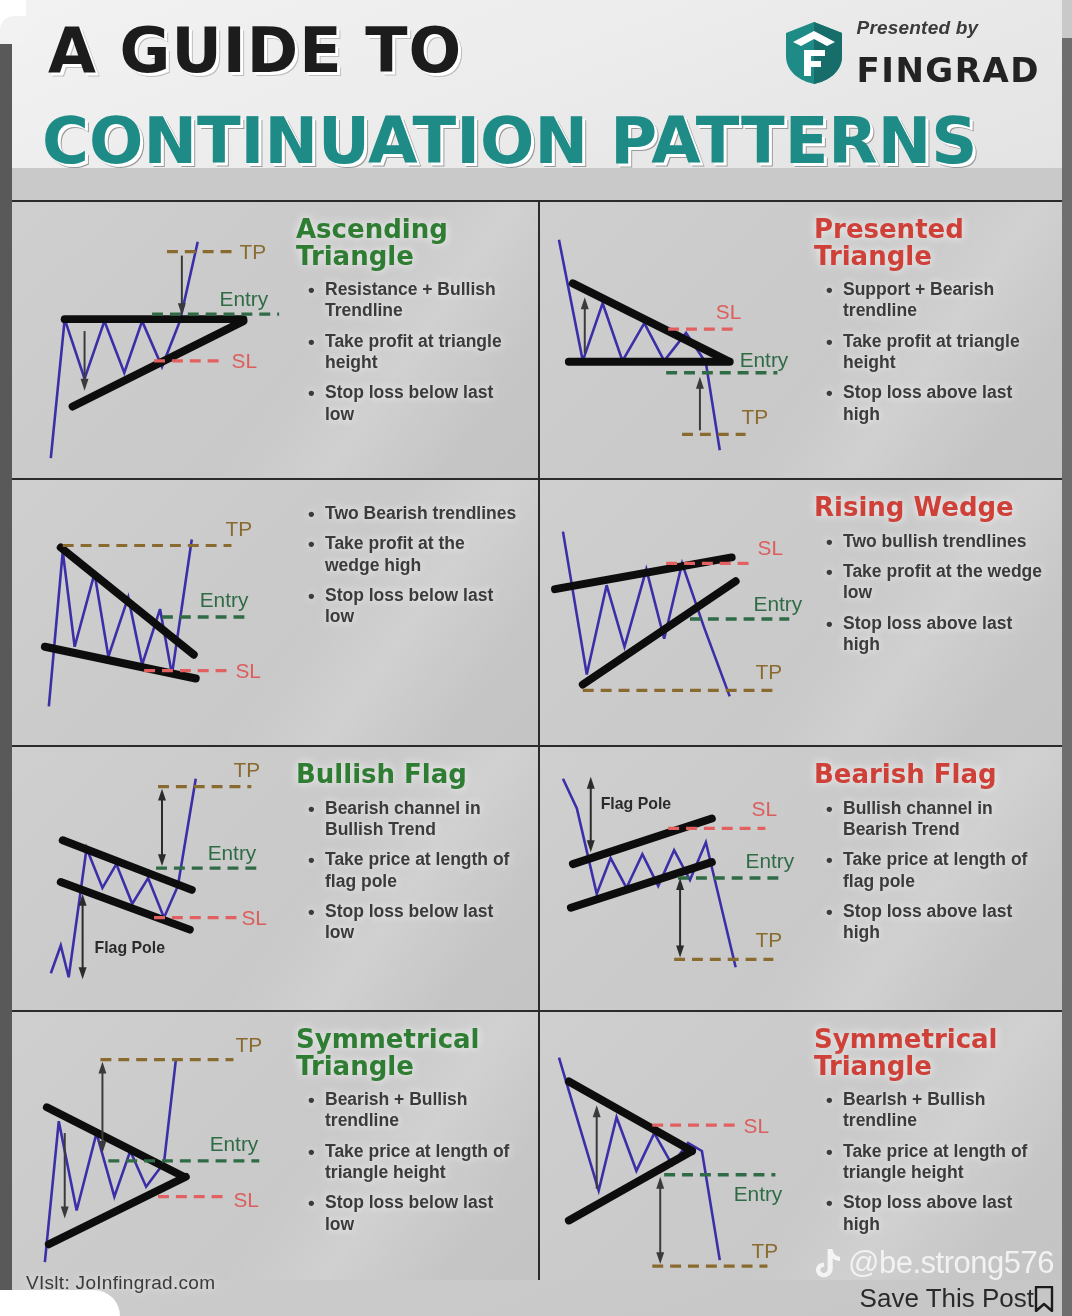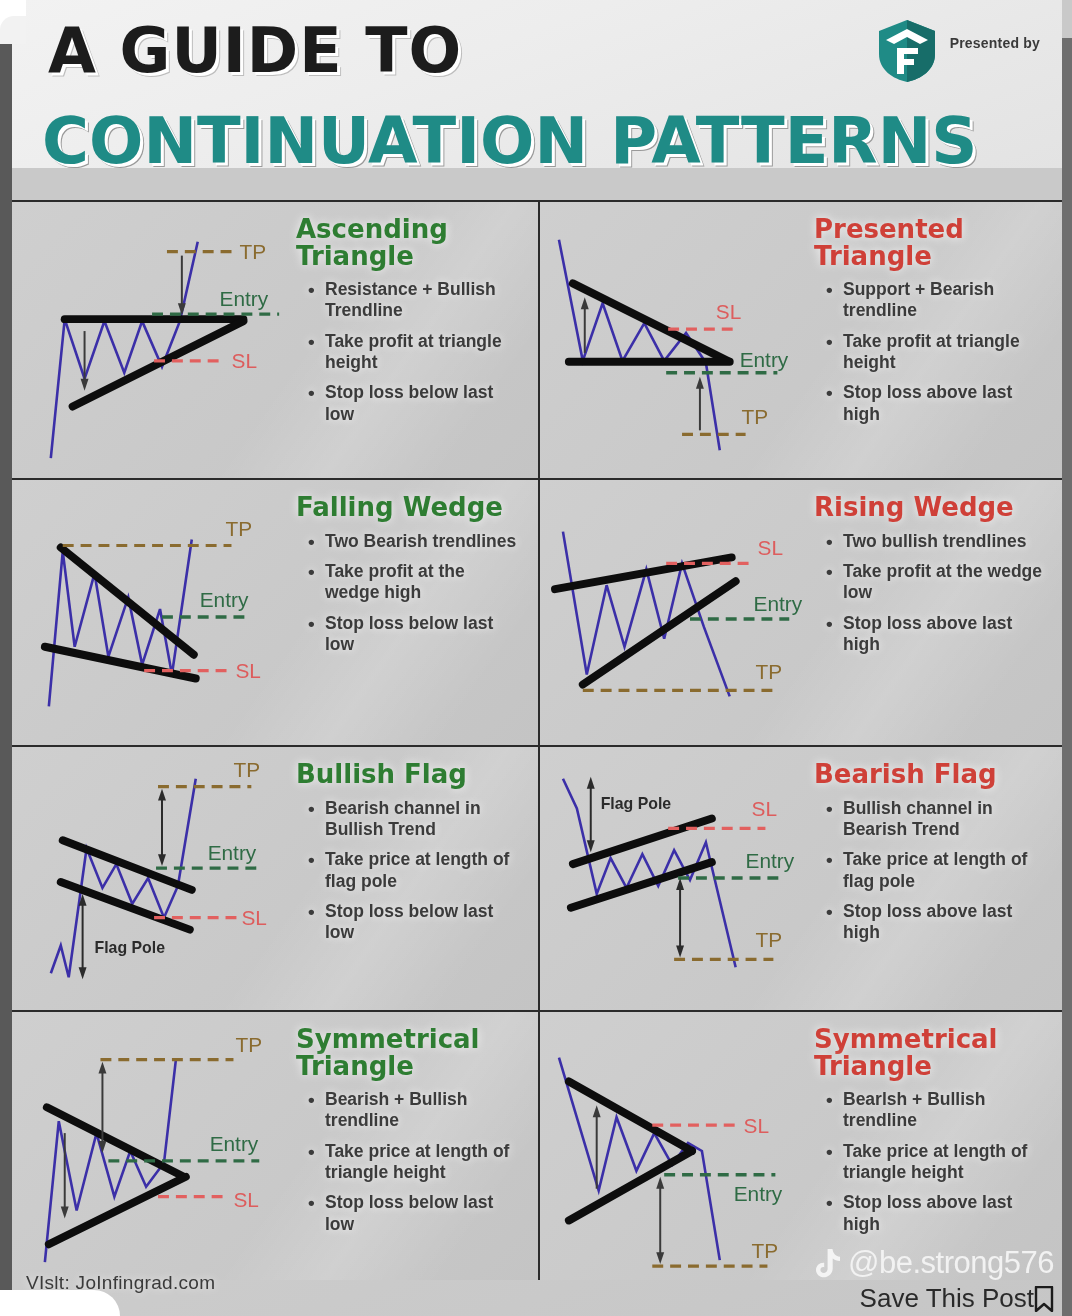--- a/index.html
+++ b/index.html
@@ -29,21 +29,21 @@
   .title2{
     position:absolute;left:30px;top:104px;
     font-weight:bold;font-size:64px;letter-spacing:0px;color:#1f8b86;
     font-family:"DejaVu Sans", sans-serif;
     text-shadow:3px 3px 0 #ffffff, 4px 4px 0 #9a9a9a;
     white-space:nowrap;
   }
   .brand{position:absolute;right:22px;top:18px;display:flex;align-items:center;gap:12px;}
   .brand-badge{width:62px;height:66px;display:block;}
   .brand-text{display:flex;flex-direction:column;line-height:1;}
-  .presented{font-size:14px;color:#3a3a3a;font-weight:bold;letter-spacing:.2px;margin-bottom:16px;}
+  .presented{font-size:19px;color:#3a3a3a;font-weight:bold;letter-spacing:.2px;margin-bottom:16px;font-style:italic;}
   .fingrad{font-size:34px;color:#232323;font-weight:bold;letter-spacing:1.5px;
            font-family:"DejaVu Sans", sans-serif;}
 
   
   .grid{position:absolute;left:12px;top:200px;width:1050px;height:1080px;
         background:#22c55e;display:grid;
         grid-template-columns:528px 522px;
         grid-template-rows:278px 267px 265px 270px;}
   .cell{position:relative;border-top:2px solid #2b2b2b;border-right:2px solid #2b2b2b;overflow:hidden;
         background:linear-gradient(135deg,#cfcfcf 0%,#c9c9c9 55%,#c4c4c4 100%);}
@@ -99,20 +99,21 @@
 
     <div class="brand">
       <svg class="brand-badge" viewBox="0 0 62 66">
         <path d="M31 2 L59 13 L59 36 C59 52 45 61 31 64 C17 61 3 52 3 36 L3 13 Z" fill="#1f8b86"></path>
         <path d="M31 2 L59 13 L59 36 C59 52 45 61 31 64 Z" fill="#176d69"></path>
         <path d="M10 22 L31 11 L52 22 L44 26 L31 19 L18 26 Z" fill="#ffffff"></path>
         <path d="M21 30 L42 30 L42 36 L28 36 L28 41 L38 41 L38 47 L28 47 L28 56 L21 56 Z" fill="#ffffff"></path>
       </svg>
       <div class="brand-text">
         <div class="presented">Presented by</div>
+        <div class="fingrad">FINGRAD</div>
       </div>
     </div>
   </div>
 
   <div class="grid">
 
     <div class="cell">
       <div class="watermark"></div>
       <svg class="diagram" viewBox="0 0 300 278">
 
@@ -188,21 +189,20 @@
         <line x1="48" y1="68" x2="182" y2="176" stroke="#0d0d0d" stroke-width="8" stroke-linecap="round"></line>
         <line x1="32" y1="168" x2="184" y2="200" stroke="#0d0d0d" stroke-width="8" stroke-linecap="round"></line>
         <line x1="50" y1="66" x2="220" y2="66" stroke="#8a6b2f" stroke-width="3.2" stroke-dasharray="11 7"></line>
         <text class="lbl lbl-tp" x="214" y="56">TP</text>
         <line x1="150" y1="138" x2="238" y2="138" stroke="#2f6b45" stroke-width="3.4" stroke-dasharray="11 7"></line>
         <text class="lbl lbl-entry" x="188" y="128">Entry</text>
         <line x1="132" y1="192" x2="220" y2="192" stroke="#e2605f" stroke-width="3.2" stroke-dasharray="11 7"></line>
         <text class="lbl lbl-sl" x="224" y="199">SL</text>
       </svg>
       <div class="info">
-        <div class="p-title green">Falling Wedge</div>
         <ul class="bullets">
           <li>Two Bearish trendlines</li>
           <li>Take profit at the wedge high</li>
           <li>Stop loss below last low</li>
         </ul>
       </div>
     </div>
 
     <div class="cell col2">
       <div class="watermark"></div>

